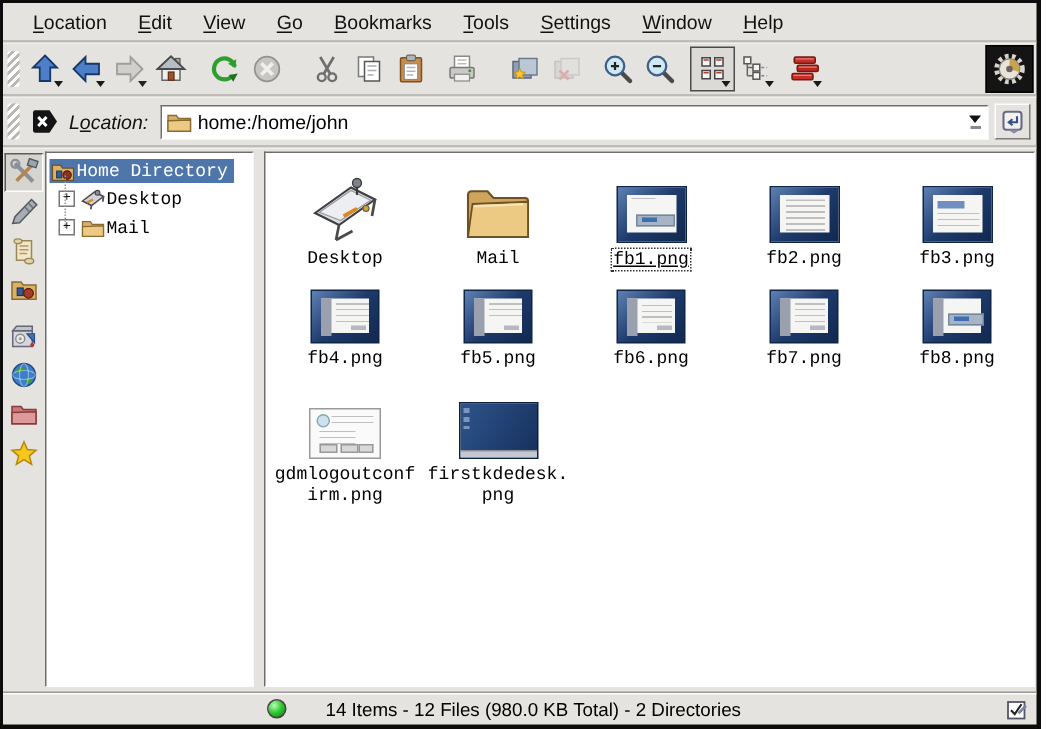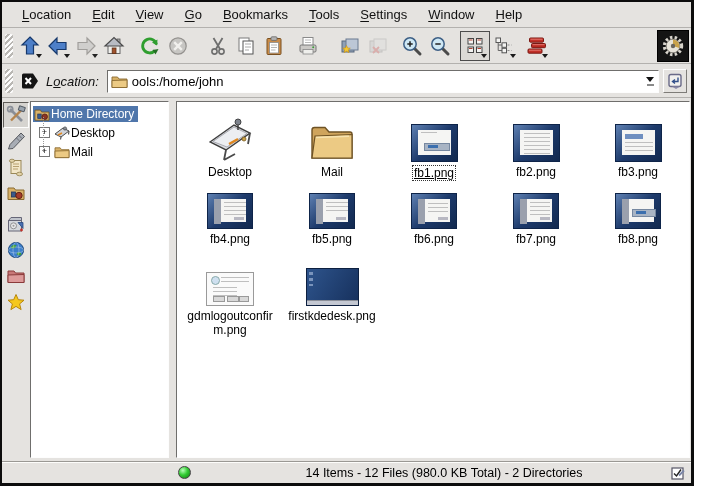--- a/index.html
+++ b/index.html
@@ -27,21 +27,21 @@
   .locbar{flex:0 0 28px;display:flex;align-items:center;padding:2px 4px 2px 2px;gap:4px;}
   .loclabel{font-size:13px;color:#111;margin:0 4px 0 2px;white-space:nowrap;font-style:italic;}
   .combo{flex:1;display:flex;align-items:center;height:23px;background:#fff;border:1px solid;border-color:#6f6e6c #fdfdfd #fdfdfd #6f6e6c;box-sizing:border-box;padding-left:3px;gap:4px;}
   .combo .val{font-size:13px;color:#000;flex:1;}
   .combo .dd-sec{width:16px;align-self:stretch;display:flex;flex-direction:column;align-items:center;justify-content:center;gap:2px;}
   .combo .dd-sec .tri{width:0;height:0;border-left:4.5px solid transparent;border-right:4.5px solid transparent;border-top:5px solid #111;}
   .combo .dd-sec .dash{width:7px;height:2px;background:#8a8a8a;}
   .gobtn{width:24px;height:24px;background:#e5e3e0;border:1px solid;border-color:#fdfdfd #7e7c78 #7e7c78 #fdfdfd;display:flex;align-items:center;justify-content:center;box-sizing:border-box;}
 
   
-  .content{flex:1;display:flex;min-height:0;padding-top:2px;}
+  .content{flex:1;display:flex;min-height:0;padding-top:2px;font-family:Liberation Mono, monospace;}
   .iconstrip{flex:0 0 27px;display:flex;flex-direction:column;align-items:center;padding-top:1px;}
   .sbtn{width:26px;height:26px;display:flex;align-items:center;justify-content:center;flex:0 0 auto;}
   .sbtn.pressed{border:1px solid;border-color:#5e5c58 #fdfdfd #fdfdfd #5e5c58;background:#d6d4d0;box-sizing:border-box;}
   .sbtn.grp{margin-top:5px;}
 
   .treepanel{flex:0 0 139px;background:#fff;border:1px solid;border-color:#6f6e6c #fdfdfd #fdfdfd #6f6e6c;margin:0 0 3px 1px;padding:2px 0 0 2px;box-sizing:border-box;overflow:hidden;}
   .trow{display:flex;align-items:center;height:19px;font-size:12px;color:#000;white-space:nowrap;}
   .trow .ticon{width:18px;height:16px;display:flex;align-items:center;justify-content:center;flex:0 0 auto;}
   .trow.selected .selwrap{background:#4f76ab;color:#fff;display:flex;align-items:center;padding-right:4px;}
   .kid{margin-left:6px;position:relative;}
@@ -62,21 +62,21 @@
   .th{position:relative;border:1px solid #0e2449;background:linear-gradient(135deg,#5e80b2,#1d3a6b 50%,#12294f);box-sizing:border-box;}
   .th .pg{position:absolute;inset:5px 6px 6px 6px;background:#f5f5f3;}
   .t-lines{position:absolute;background:repeating-linear-gradient(180deg,#bfbfbf 0 1px,transparent 1px 4px);}
   .t-bar{position:absolute;}
   .shot{position:relative;box-sizing:border-box;}
 
   
   .statusbar{flex:0 0 21px;display:flex;align-items:center;border-top:1px solid #9a9894;box-shadow:inset 0 1px 0 #fdfdfb;}
   .status-left{flex:0 0 170px;}
   .led{width:11px;height:11px;border-radius:50%;background:radial-gradient(circle at 35% 30%,#b8ffb8,#33cc33 45%,#117711);border:1px solid #444;margin:0 0 0 6px;}
-  .status-text{font-size:12.5px;color:#000;margin-left:26px;flex:1;text-align:center;}
+  .status-text{font-size:12.5px;color:#000;margin-left:26px;flex:1;}
   .status-right{margin-right:6px;display:flex;align-items:center;}
 </style>
 </head>
 <body>
 
 <div class="frame">
 <div class="window">
 
   <div class="menubar">
     <span class="menu-item"><u>L</u>ocation</span>
@@ -245,21 +245,21 @@
     <svg width="20" height="18" viewBox="0 0 20 18">
       <path d="M2 3 Q2 1.5 3.5 1.5 L13 1.5 L18 9 L13 16.5 L3.5 16.5 Q2 16.5 2 15 Z" fill="#141414"></path>
       <path d="M5.5 6 L11 12 M11 6 L5.5 12" stroke="#fff" stroke-width="2"></path>
     </svg>
     <span class="loclabel">L<u>o</u>cation:</span>
     <div class="combo">
       <svg width="17" height="15" viewBox="0 0 17 15">
         <path d="M1 3 L6.5 3 L8 5 L16 5 L16 13.5 L1 13.5 Z" fill="#d9b268" stroke="#8a6a30" stroke-width=".9"></path>
         <path d="M1 6.5 L16 6 L16 13.5 L1 13.5 Z" fill="#ecca84" stroke="#8a6a30" stroke-width=".9"></path>
       </svg>
-      <span class="val">ools:/home/john</span>
+      <span class="val">home:/home/john</span>
       <div class="dd-sec">
         <span class="tri"></span>
         <span class="dash"></span>
       </div>
     </div>
     <div class="gobtn">
       <svg width="18" height="18" viewBox="0 0 18 18">
         <rect x="3" y="2.5" width="12" height="12" rx="2" fill="#f2f1ee" stroke="#6a6a88" stroke-width="1.4"></rect>
         <path d="M12 5.5 V9.5 H7 M9 7.5 L6.5 9.5 L9 11.5" fill="none" stroke="#33508a" stroke-width="1.4"></path>
         <path d="M6 14.5 L10 17 L14 14.5" fill="#8a8aa8"></path>

